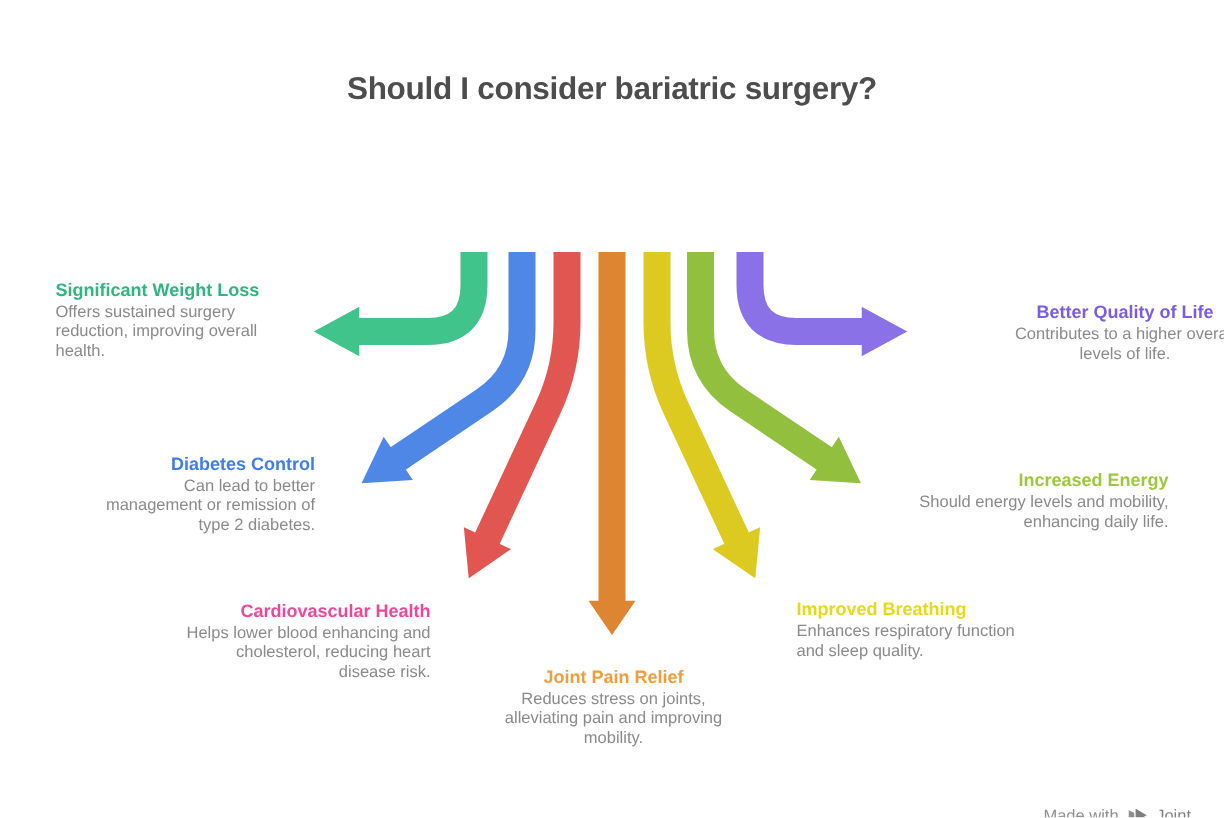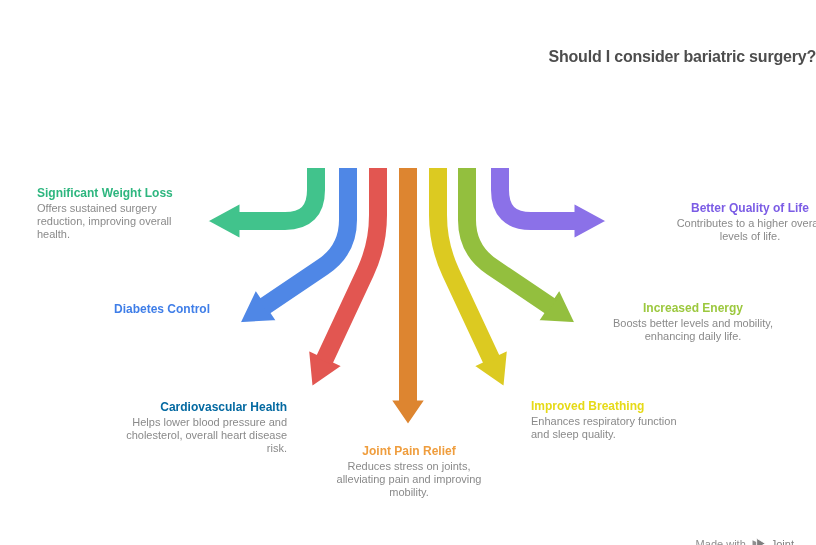--- a/index.html
+++ b/index.html
@@ -6,36 +6,36 @@
   .page{
     position:relative;
     width:816px;height:545px;
     background:#ffffff;
     overflow:hidden;
     font-family:"Liberation Sans", sans-serif;
   }
   .title{
     position:absolute;
     left:0;top:48px;width:816px;
-    text-align:right;
-    font-size:16px;
+    text-align:center;
+    font-size:21px;
     font-weight:700;
     color:#4d4d4d;
     letter-spacing:-0.2px;
   }
   .arrows{position:absolute;left:0;top:0;}
   .tb{position:absolute;}
   .tb-h{font-size:12px;font-weight:700;margin-bottom:2px;}
   .tb-b{font-size:11px;line-height:1.2;color:#8a8a8a;font-weight:400;}
   .tb0{right:634px;top:186px;width:145px;text-align:left;}
   .tb1{right:606px;top:302px;width:150px;text-align:right;}
   .tb2{right:529px;top:400px;width:165px;text-align:right;}
   .tb3{left:329px;top:444px;width:160px;text-align:center;}
   .tb4{left:531px;top:399px;width:150px;text-align:left;}
-  .tb5{left:607px;top:301px;width:172px;text-align:center;}
+  .tb5{left:607px;top:313px;width:172px;text-align:right;}
   .tb6{left:662px;top:201px;width:176px;text-align:center;}
   .footer{
     position:absolute;
     right:22px;top:509px;
     display:flex;align-items:flex-end;gap:5px;
     font-size:11px;color:#8f8f8f;
     cursor:pointer;
     margin-top:28px;
   }
   .footer .brand{color:#7f7f7f;font-weight:500;}
@@ -86,40 +86,41 @@
       </g>
     </svg>
 
   <div class="tb tb0">
     <div class="tb-h" style="color: rgb(46, 182, 127);">Significant Weight Loss</div>
     <div class="tb-b">Offers sustained surgery reduction, improving overall health.</div>
   </div>
 
   <div class="tb tb1">
     <div class="tb-h" style="color: rgb(63, 126, 232);">Diabetes Control</div>
+    <div class="tb-b">Can lead to better management or remission of type 2 diabetes.</div>
   </div>
 
   <div class="tb tb2">
-    <div class="tb-h" style="color: #0369a1;">Cardiovascular Health</div>
-    <div class="tb-b">Helps lower blood pressure and cholesterol, overall heart disease risk.</div>
+    <div class="tb-h" style="color: #ec4899;">Cardiovascular Health</div>
+    <div class="tb-b">Helps lower blood enhancing and cholesterol, reducing heart disease risk.</div>
   </div>
 
   <div class="tb tb3">
     <div class="tb-h" style="color: rgb(239, 157, 61);">Joint Pain Relief</div>
     <div class="tb-b">Reduces stress on joints, alleviating pain and improving mobility.</div>
   </div>
 
   <div class="tb tb4">
     <div class="tb-h" style="color: rgb(230, 218, 23);">Improved Breathing</div>
     <div class="tb-b">Enhances respiratory function and sleep quality.</div>
   </div>
 
   <div class="tb tb5">
     <div class="tb-h" style="color: rgb(156, 200, 62);">Increased Energy</div>
-    <div class="tb-b">Boosts better levels and mobility, enhancing daily life.</div>
+    <div class="tb-b">Should energy levels and mobility, enhancing daily life.</div>
   </div>
 
   <div class="tb tb6">
     <div class="tb-h" style="color: rgb(123, 92, 229);">Better Quality of Life</div>
     <div class="tb-b">Contributes to a higher overall levels of life.</div>
   </div>
 
   <div class="footer">
     <span>Made with</span>
     <svg width="15" height="13" viewBox="0 0 20 16">

